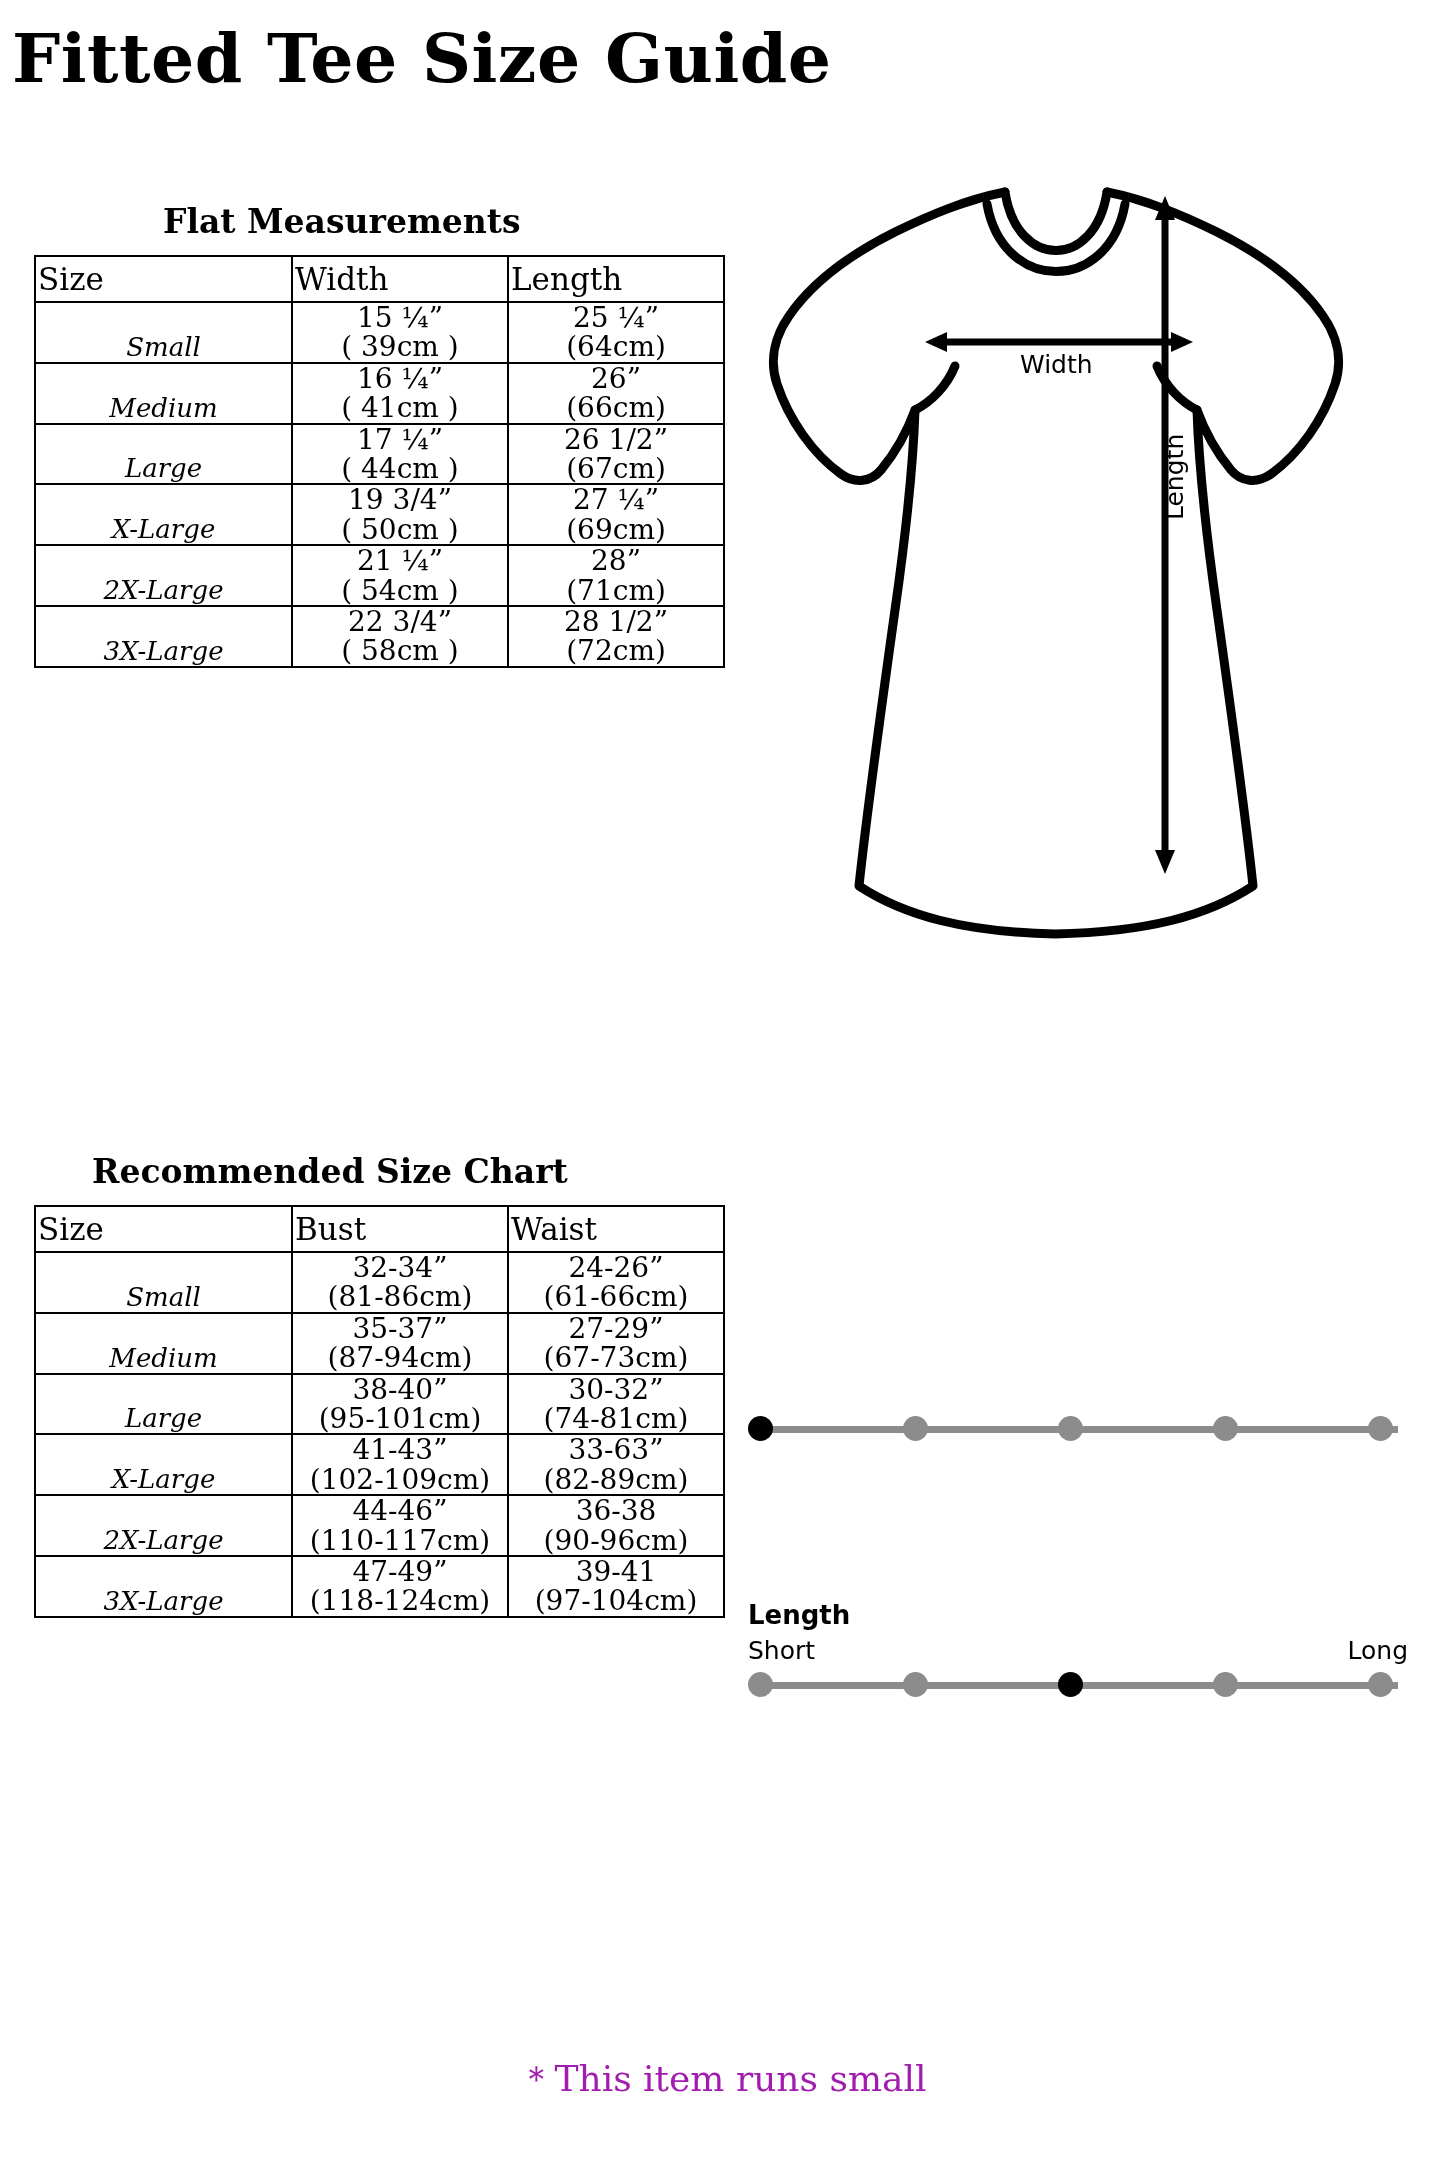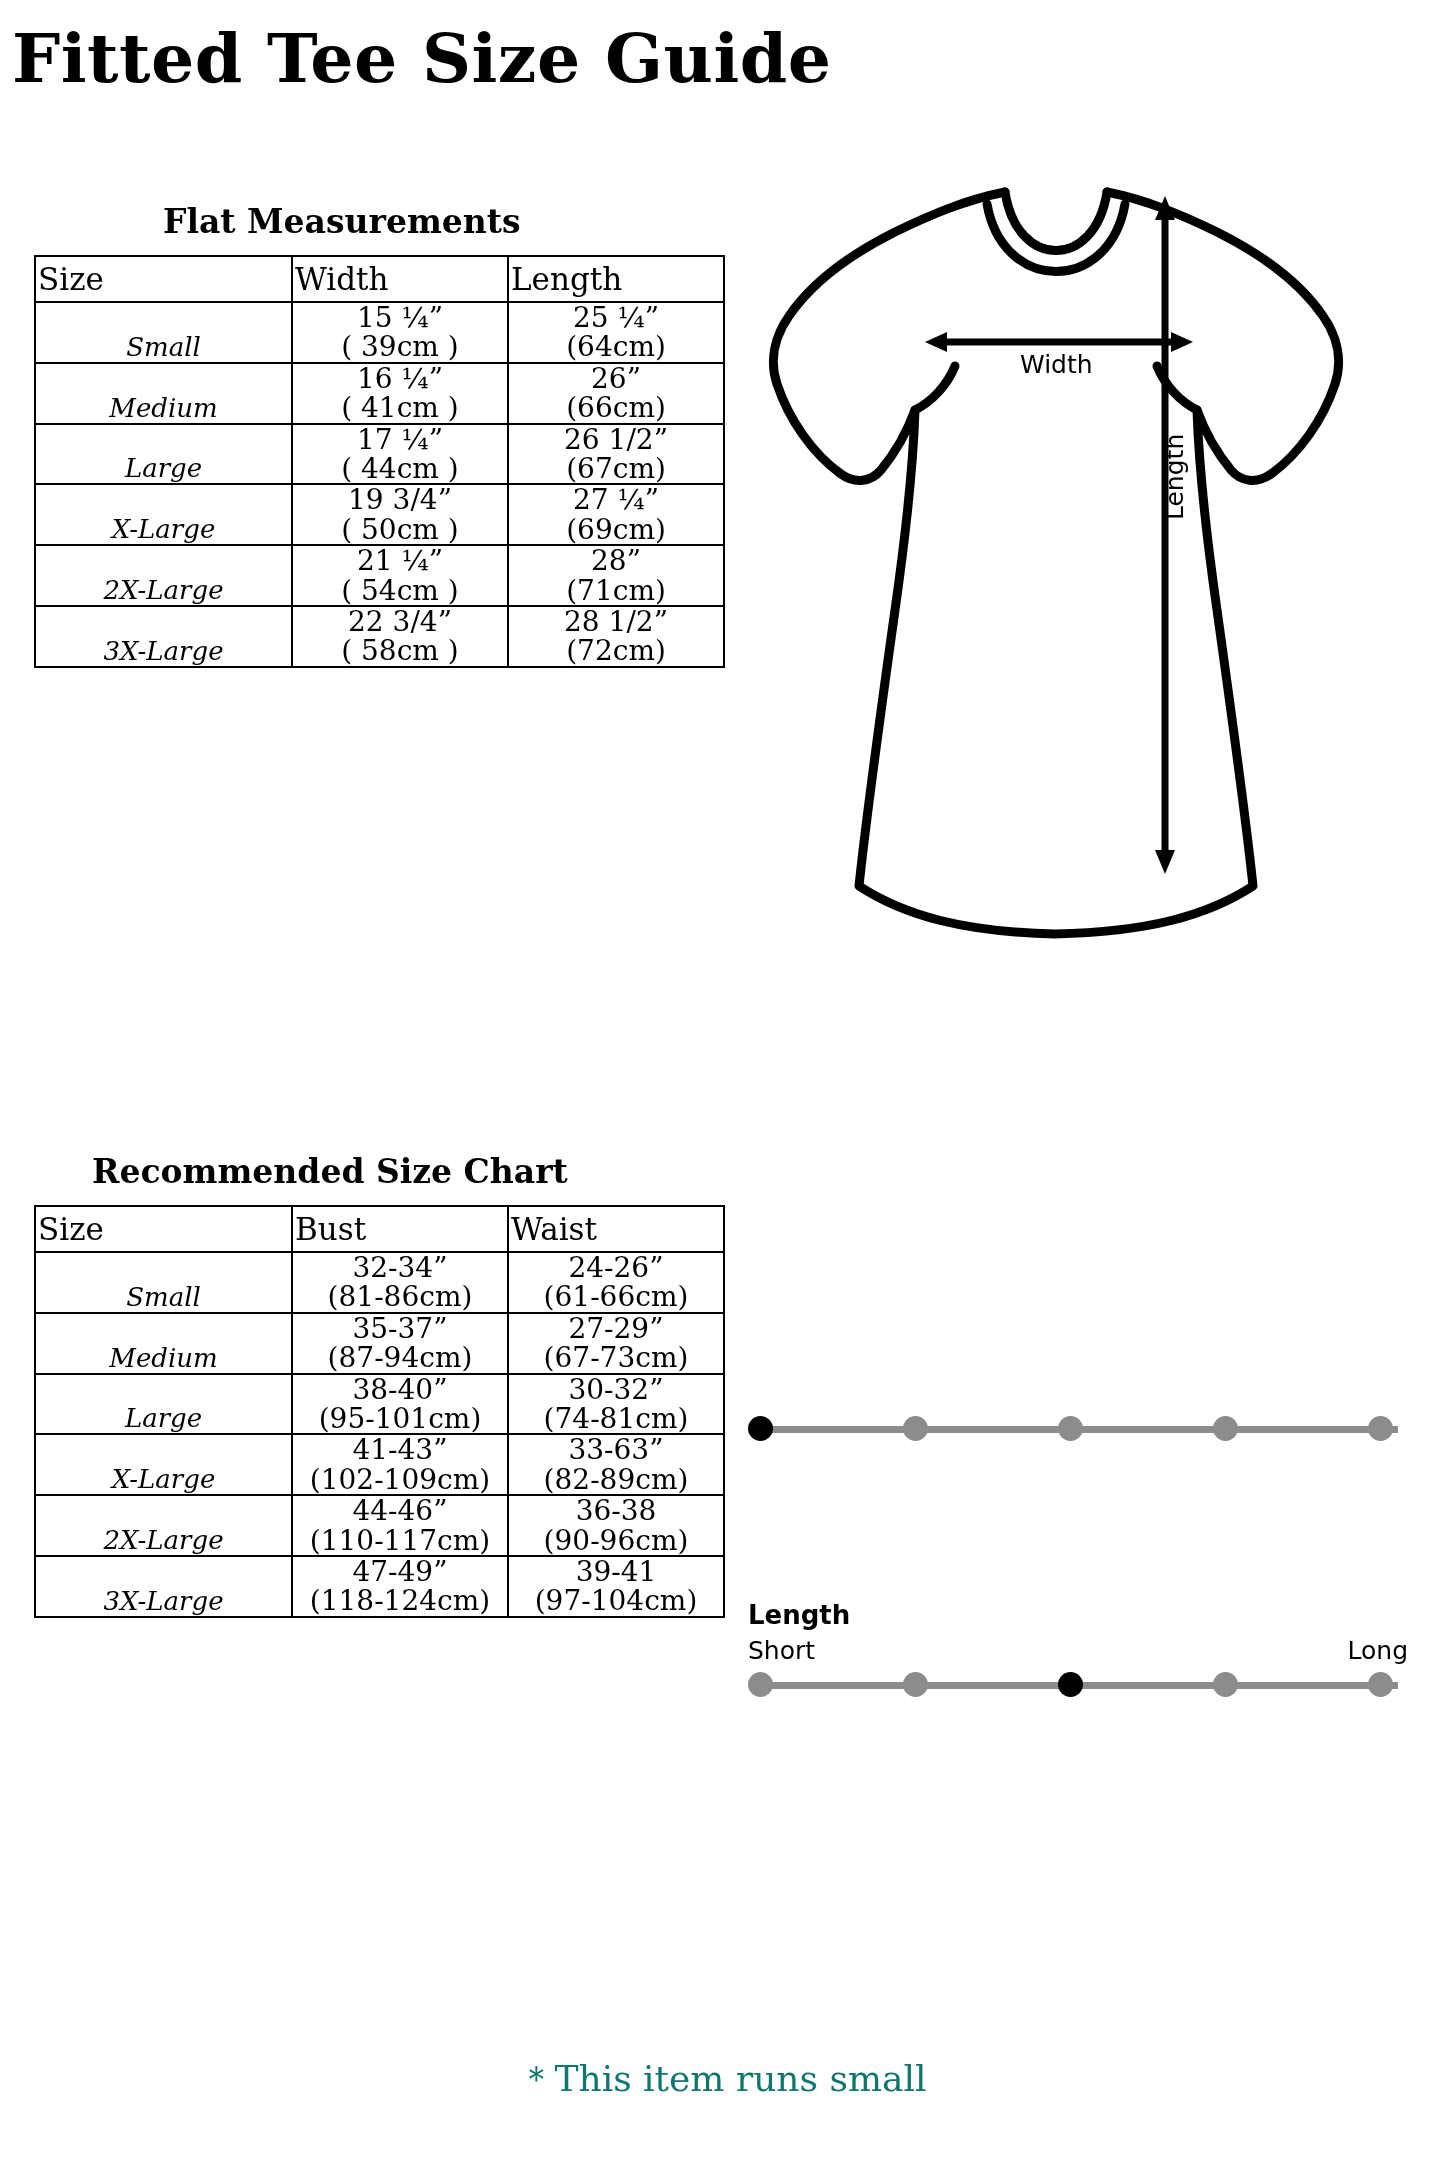--- a/index.html
+++ b/index.html
@@ -150,21 +150,21 @@
   }
   .slider .dot.active { background: #000000; }
 
   
   #footnote {
     position: absolute;
     left: 0;
     top: 2055px;
     width: 1445px;
     text-align: center;
-    color: #0f766e;
+    color: #a21caf;
     font-family: "DejaVu Serif", serif;
     font-size: 36px;
   }
 </style>
 </head>
 <body>
 
 <div class="page-title">Fitted Tee Size Guide</div>
 
 <div class="section-heading" id="flat-heading">Flat Measurements</div>

